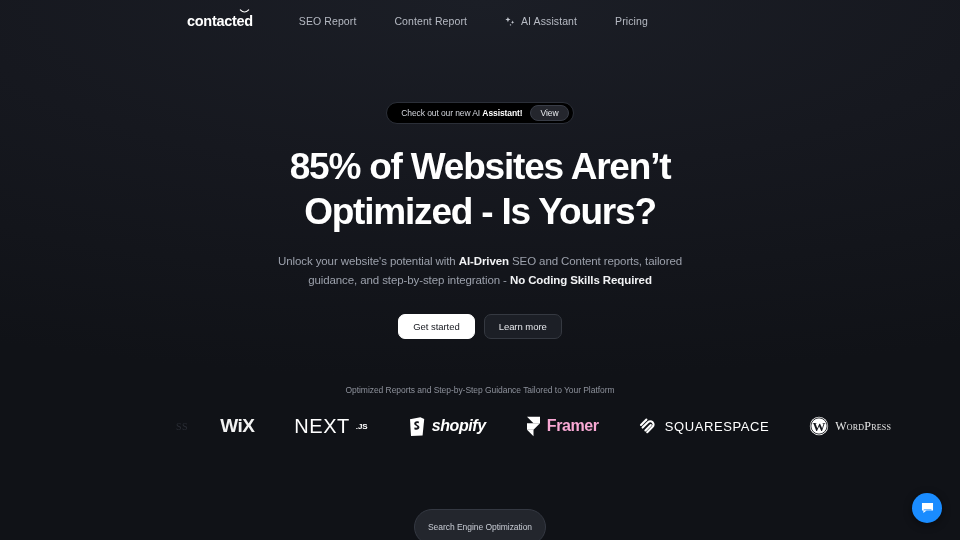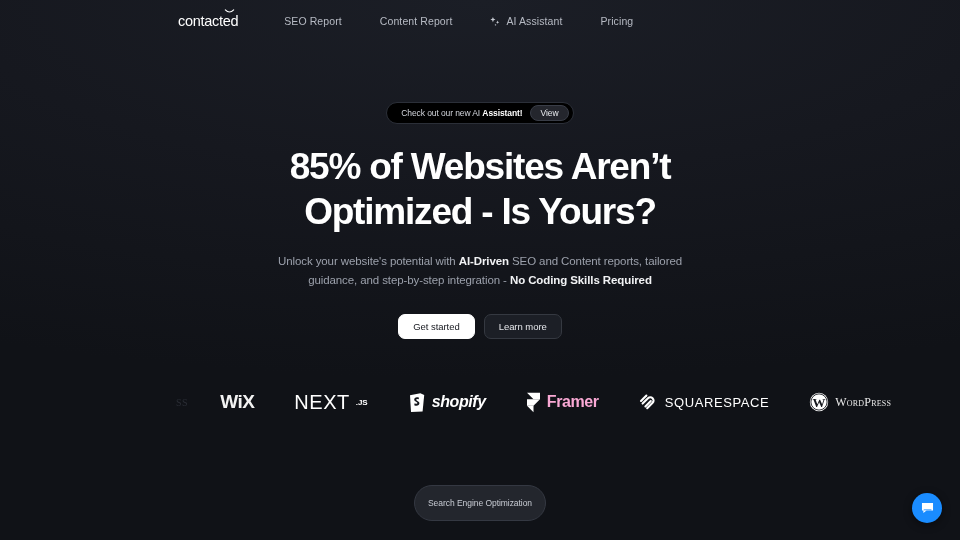--- a/index.html
+++ b/index.html
@@ -31,23 +31,24 @@
   }
   .brand {
     display: flex;
     align-items: center;
     position: relative;
     margin-right: 46px;
   }
   .brand-word {
     font-size: 14.5px;
     letter-spacing: -0.3px;
-    font-weight: 400;
+    font-weight: 700;
     color: #ffffff;
     line-height: 1;
+    margin-left: 9px;
   }
   .brand-smile {
     position: absolute;
     right: 3px;
     top: -5px;
     width: 11px;
     height: 5px;
   }
   .nav-links {
     display: flex;
@@ -320,20 +321,21 @@
     <span class="line"><span>guidance, and step-by-step integration - </span><b>No Coding Skills Required</b></span>
   </p>
 
   <div class="cta-row">
     <button class="btn btn-primary">Get started</button>
     <button class="btn btn-secondary">Learn more</button>
   </div>
 </section>
 
 <section class="logos-section">
+  <div class="logos-caption">Optimized Reports and Step-by-Step Guidance Tailored to Your Platform</div>
 
   <div class="logos-strip">
     <div class="logos-track">
 
       <span class="logo-ghost">ss</span>
 
       <div class="logo-item">
         <span class="wix-text">WiX</span>
       </div>
 

